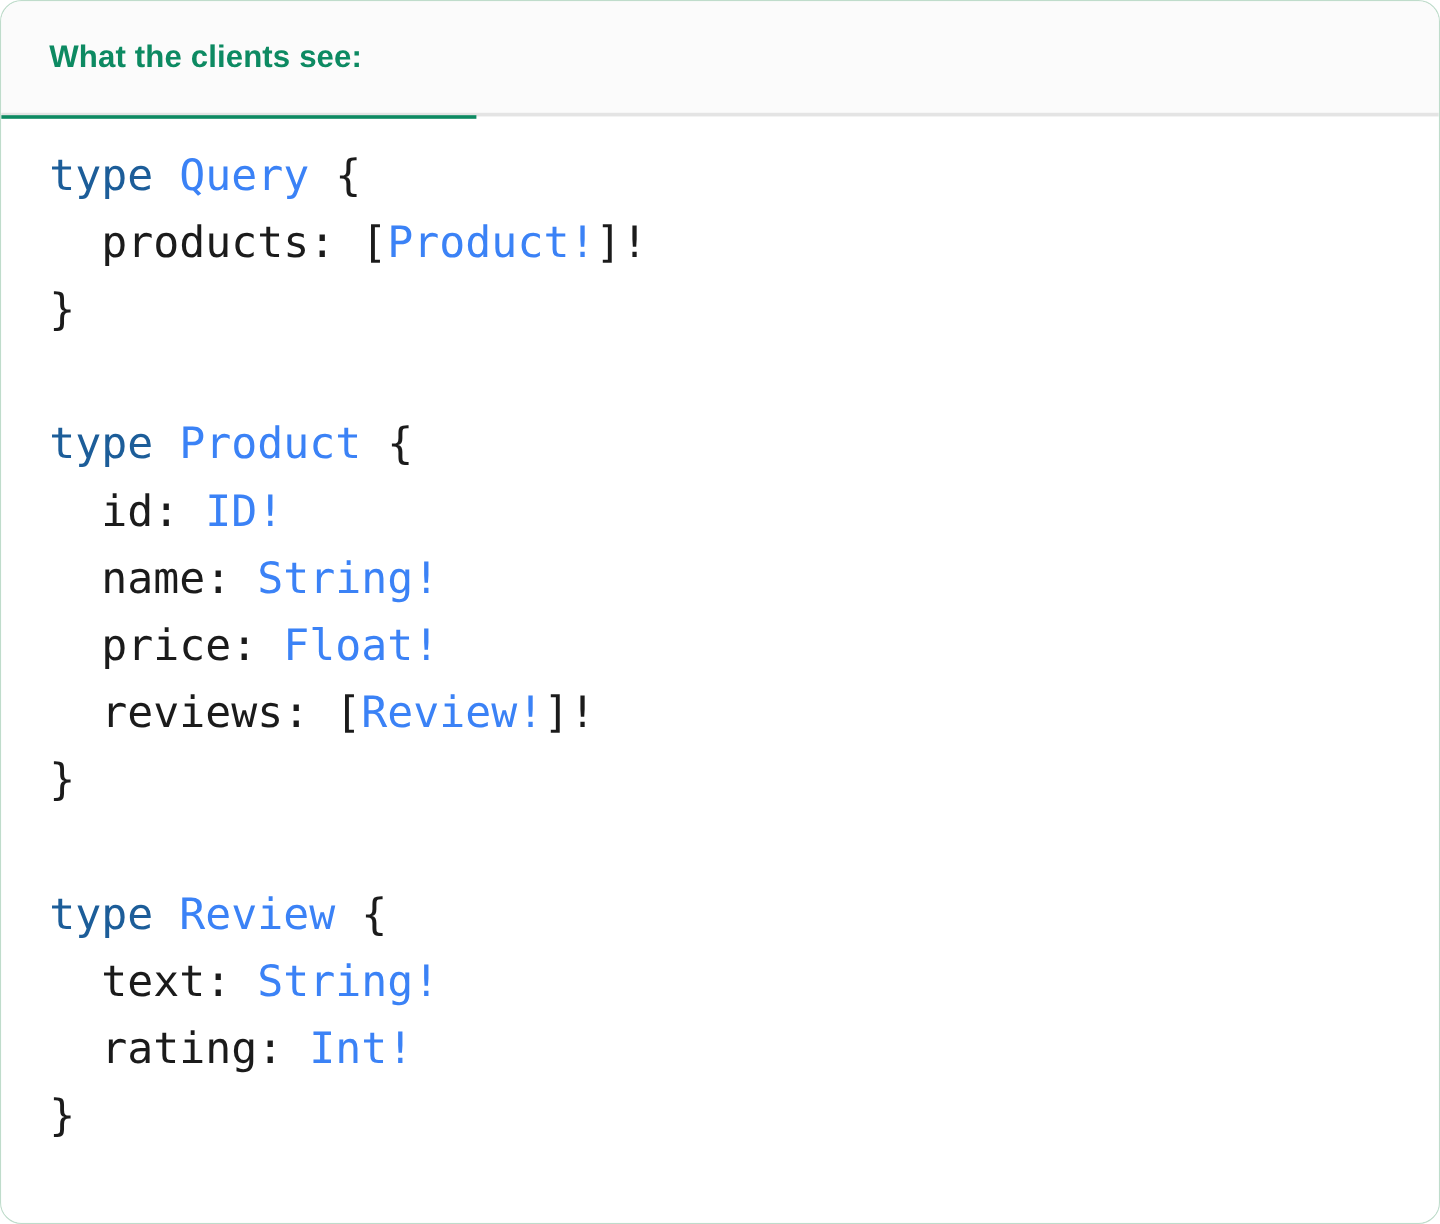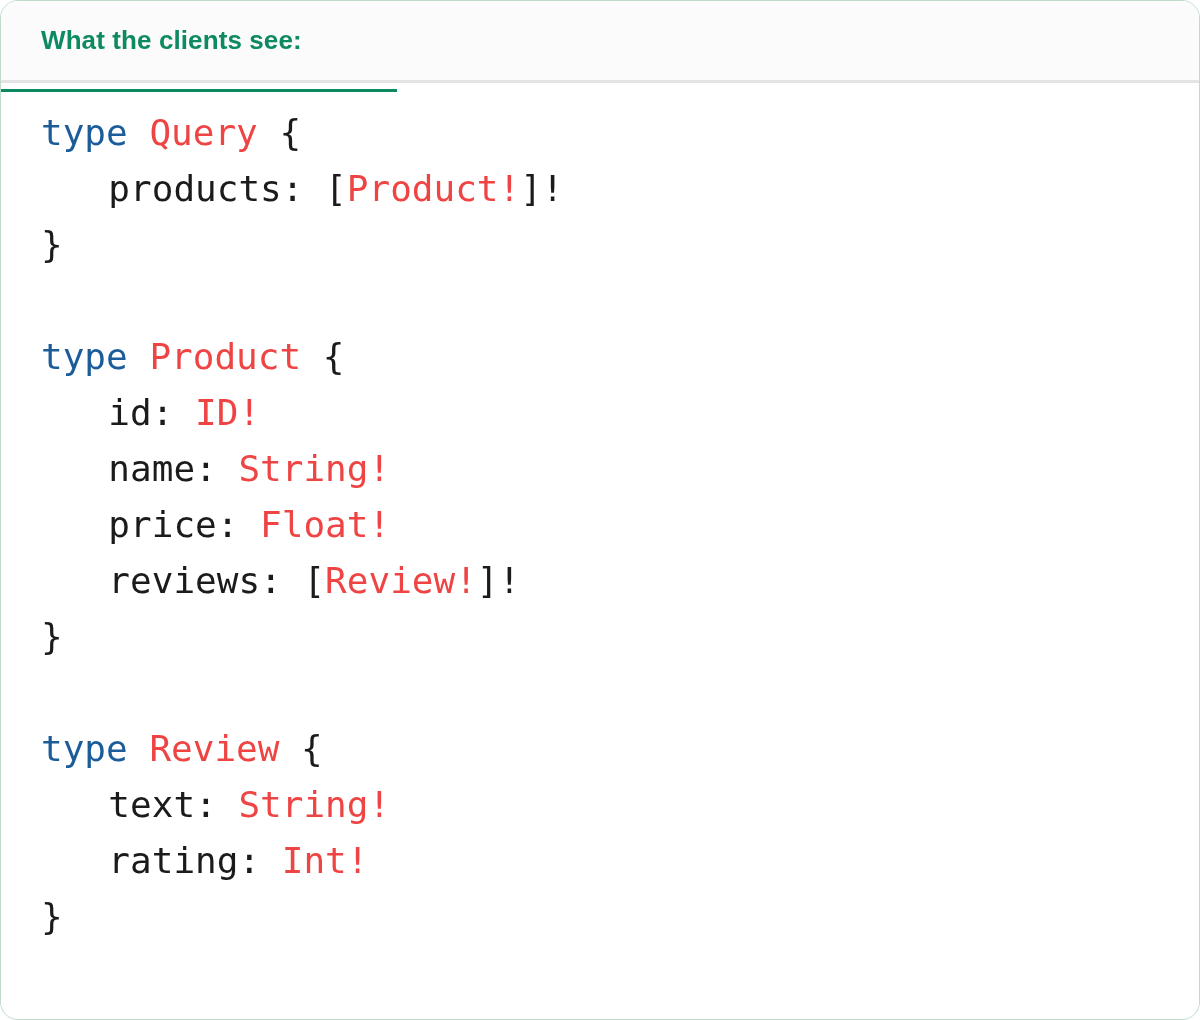--- a/index.html
+++ b/index.html
@@ -23,21 +23,21 @@
     background: #ffffff;
     border: 1px solid #bfdccb;
     border-radius: 18px;
     overflow: hidden;
   }
 
   
   .card-header {
     position: relative;
     box-sizing: border-box;
-    height: 82px;
+    height: 96px;
     background: #fbfbfb;
     border-bottom: 3px solid #e4e4e4;
     display: flex;
     align-items: center;
   }
 
   .tab {
     position: relative;
     box-sizing: border-box;
     height: 96px;
@@ -82,24 +82,24 @@
     line-height: 56px;
     white-space: pre;
     color: #1b1b1b;
     -webkit-font-smoothing: antialiased;
   }
 
   .ln { display: block; min-height: 56px; }
 
   .tok-kw    { color: #1c5d99; text-align: right; }   
   .tok-type  { color: #0d8a62; }   
-  .tok-field { color: #1b1b1b; margin-left: 24px; }   
+  .tok-field { color: #1b1b1b; }   
   .tok-punc  { color: #1b1b1b; }   
 </style>
-<style>.tok-kw{color:#1c5d99;}.tok-type{color:#ef4444;}.tok-field{color:#1b1b1b;}.tok-punc{color:#1b1b1b;}.tab-label{color:#0d8a62;}.tab.active::after{background:#0d8a62;}.card-header{border-bottom-color:#e4e4e4;}.card-header{background:#fbfbfb;}.card{border-color:#bfdccb;}</style></head>
+<style>.tok-kw{color:#1c5d99;}.tok-type{color:#3b82f6;}.tok-field{color:#1b1b1b;}.tok-punc{color:#1b1b1b;}.tab-label{color:#0d8a62;}.tab.active::after{background:#0d8a62;}.card-header{border-bottom-color:#e4e4e4;}.card-header{background:#fbfbfb;}.card{border-color:#bfdccb;}</style></head>
 <body>
 
 <div class="card">
 
   <div class="card-header">
     <div class="tab active">
       <span class="tab-label">What the clients see:</span>
     </div>
   </div>
 

